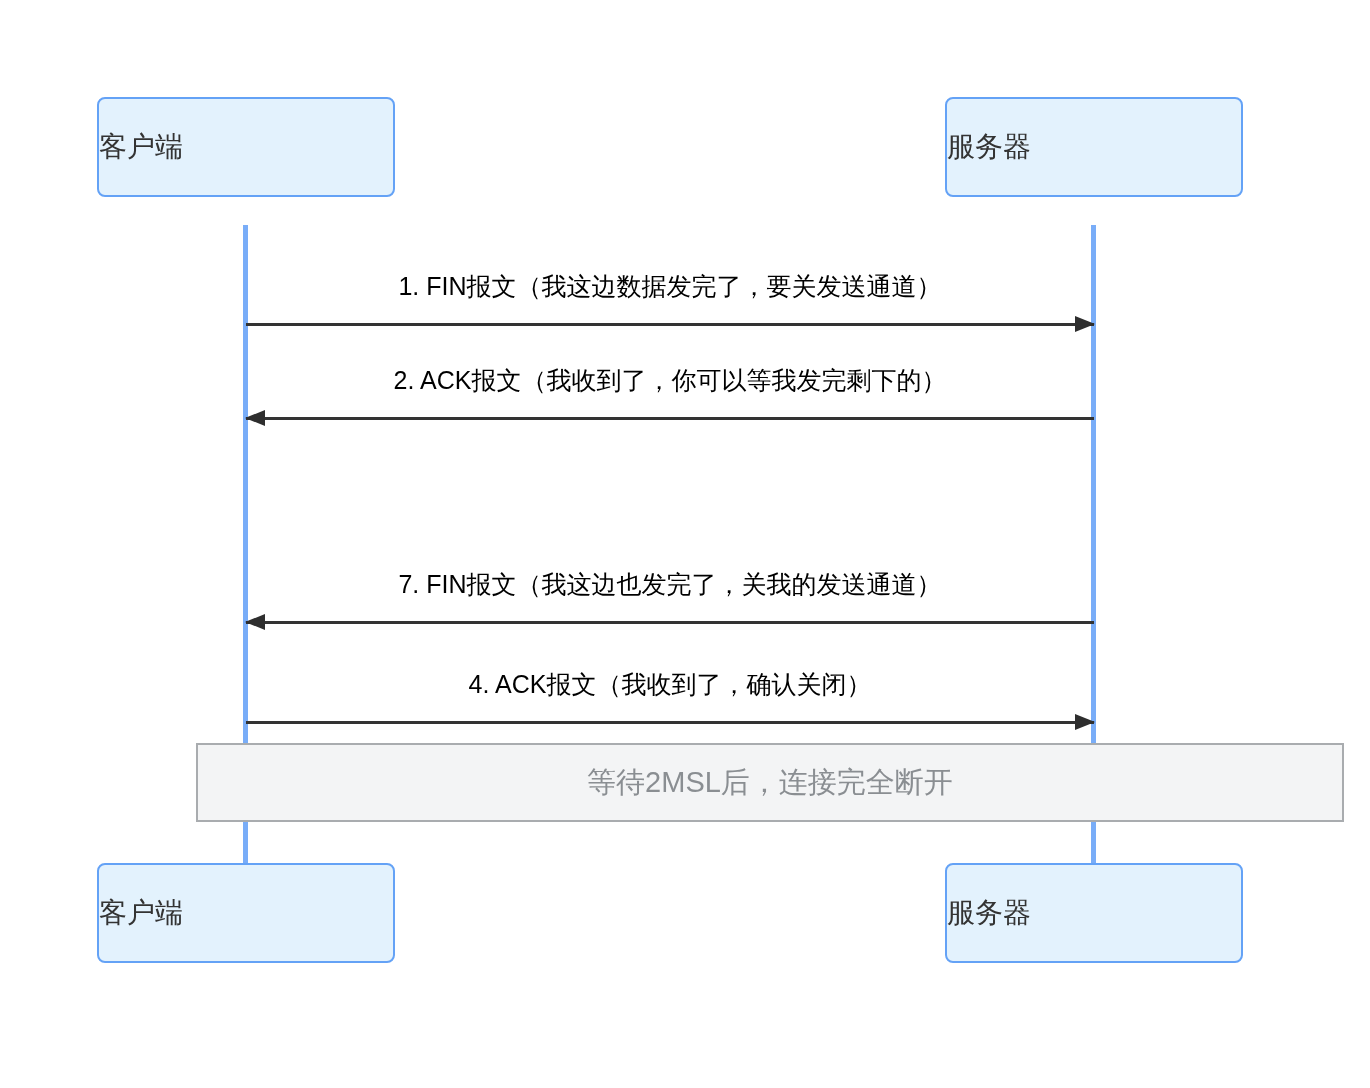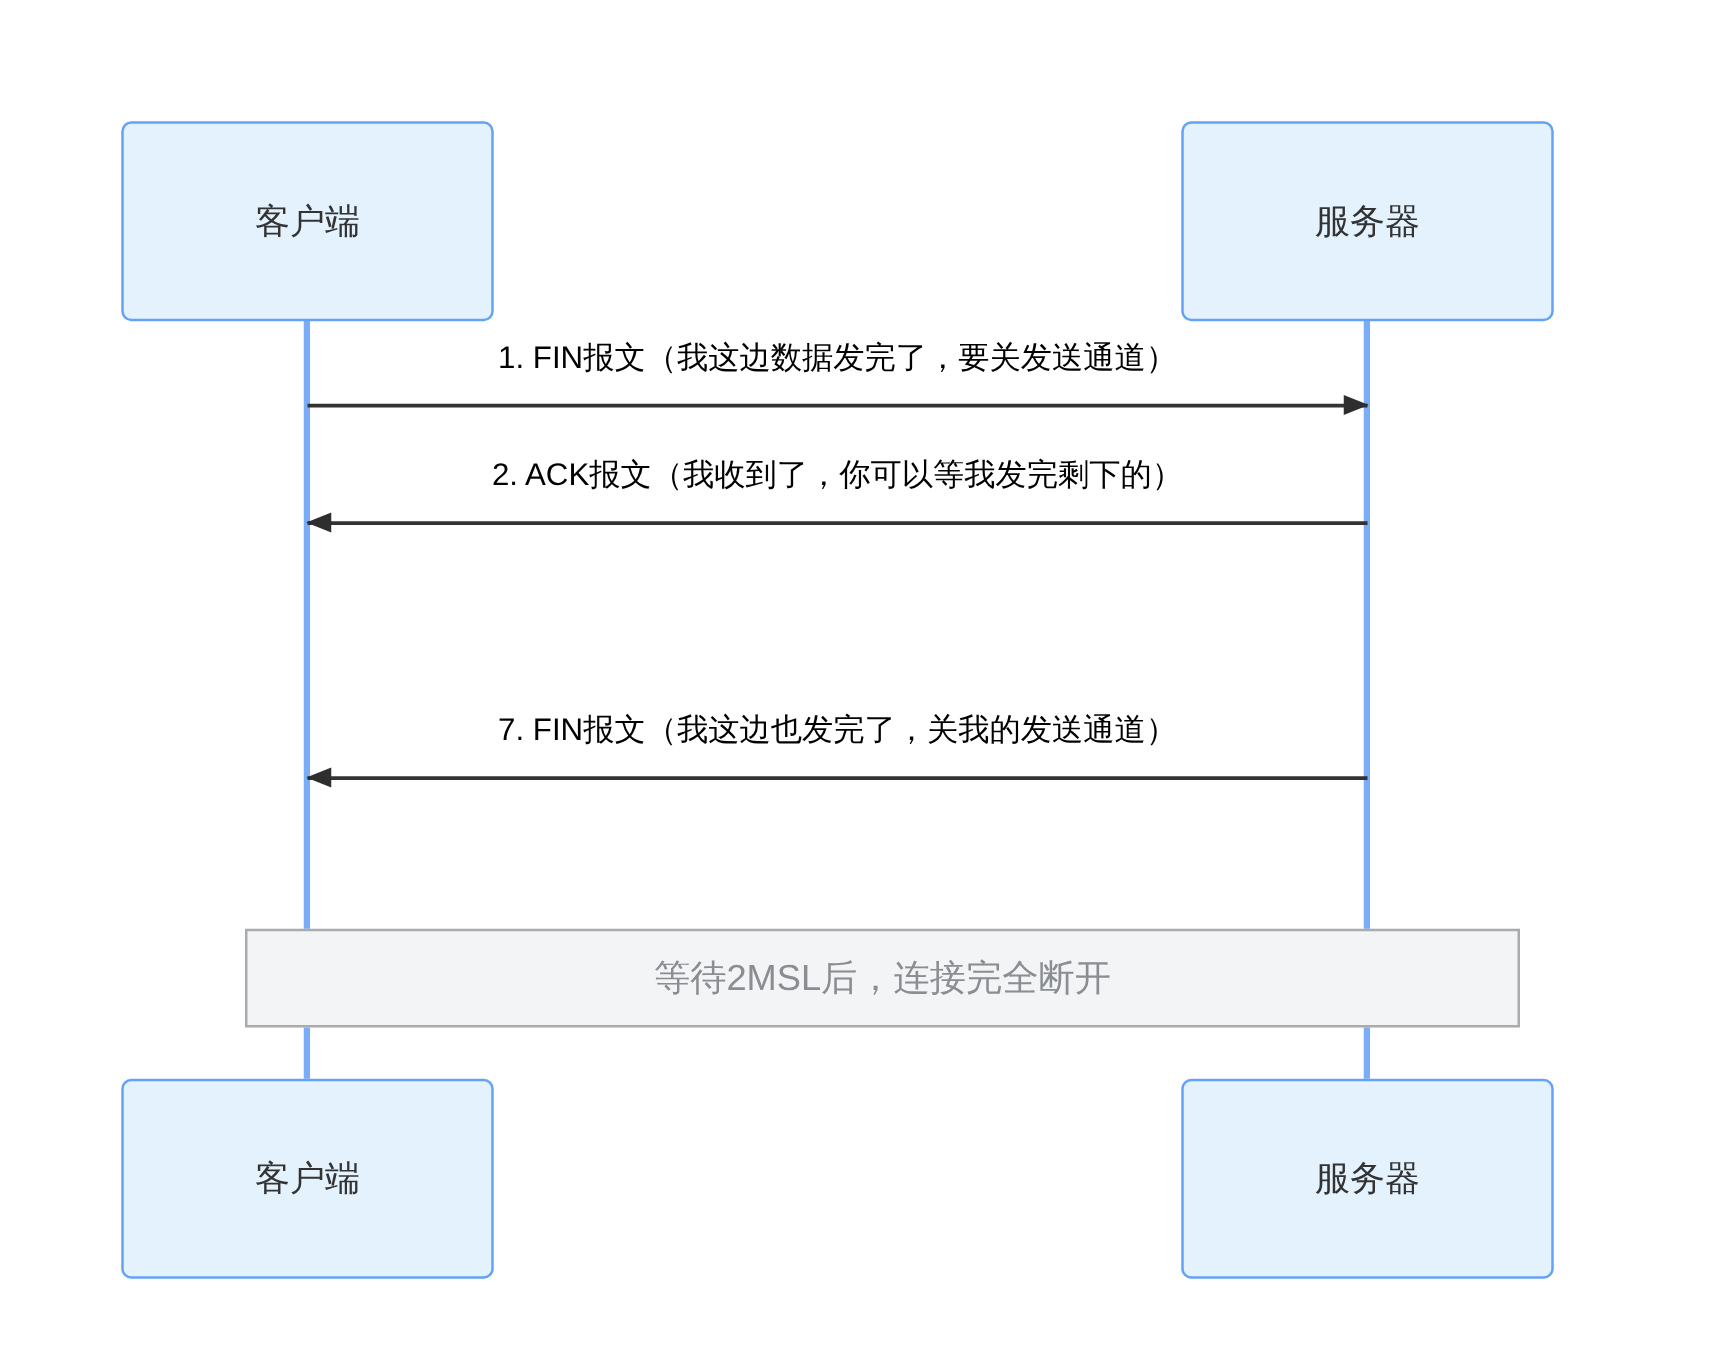--- a/index.html
+++ b/index.html
@@ -13,28 +13,27 @@
     width: 1370px;
     height: 1088px;
     background: #ffffff;
     overflow: hidden;
   }
 
   
   .actor-box {
     position: absolute;
     width: 298px;
-    height: 160px;
+    height: 100px;
     box-sizing: border-box;
     background: #e3f2fd;
     border: 2px solid #64a2f6;
     border-radius: 8px;
     display: flex;
     align-items: center;
-    justify-content: center;
     font-size: 28px;
     color: #333333;
     z-index: 3;
   }
   .actor-top-left     { left: 97px;  top: 97px; }
   .actor-top-right    { left: 945px; top: 97px; }
   .actor-bottom-left  { left: 97px;  top: 863px; }
   .actor-bottom-right { left: 945px; top: 863px; }
 
   
@@ -106,21 +105,21 @@
   .note-server {
     left: 914px;
     top: 445px;
     width: 360px;
     height: 80px;
     font-size: 29px;
   }
   .note-bottom {
     left: 196px;
     top: 743px;
-    width: 1020px;
+    width: 1148px;
     height: 79px;
     font-size: 29px;
   }
 </style>
 </head>
 <body>
 
 <div class="canvas">
 
   <div class="actor-box actor-top-left">
@@ -148,20 +147,26 @@
   </div>
 
 
   <div class="msg msg-3 dir-left">
     <div class="msg-label">7. FIN报文（我这边也发完了，关我的发送通道）</div>
     <div class="msg-line">
       <div class="arrow-head"></div>
     </div>
   </div>
 
+  <div class="msg msg-4 dir-right">
+    <div class="msg-label">4. ACK报文（我收到了，确认关闭）</div>
+    <div class="msg-line">
+      <div class="arrow-head"></div>
+    </div>
+  </div>
 
   <div class="note note-bottom">
     <span>等待2MSL后，连接完全断开</span>
   </div>
 
   <div class="actor-box actor-bottom-left">
     <span>客户端</span>
   </div>
   <div class="actor-box actor-bottom-right">
     <span>服务器</span>

